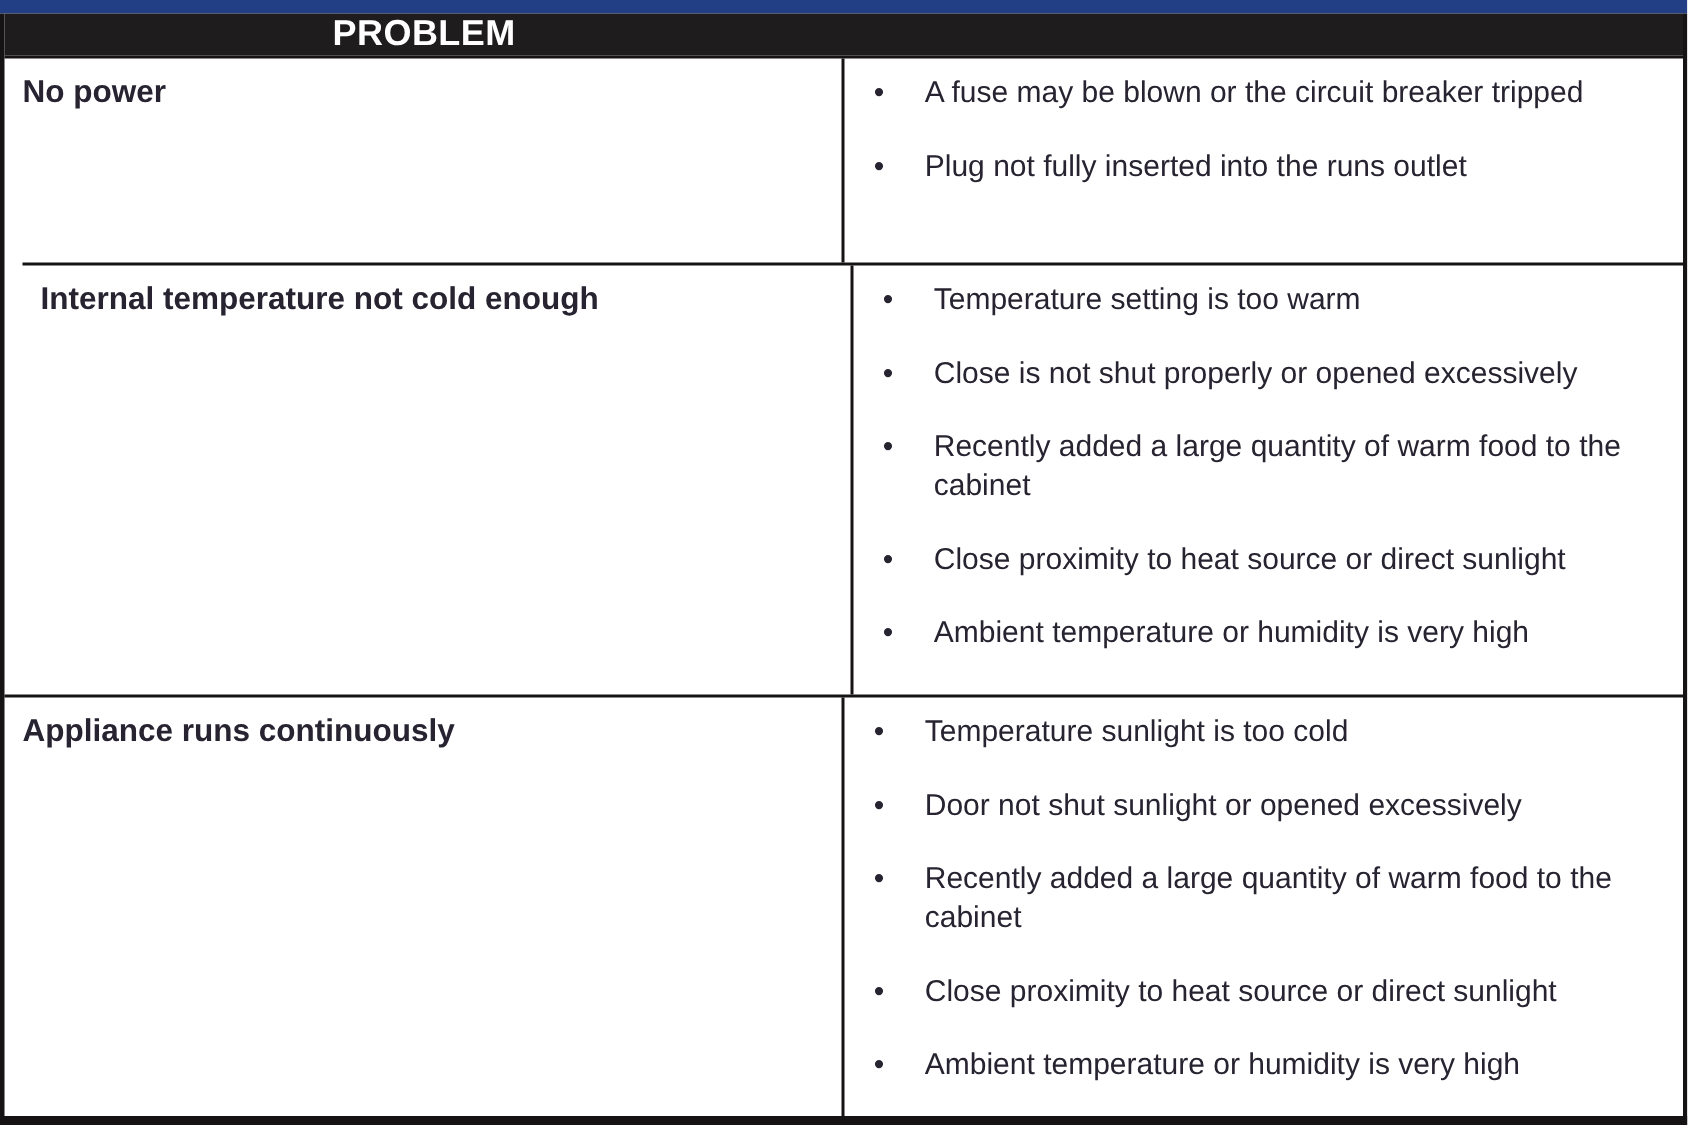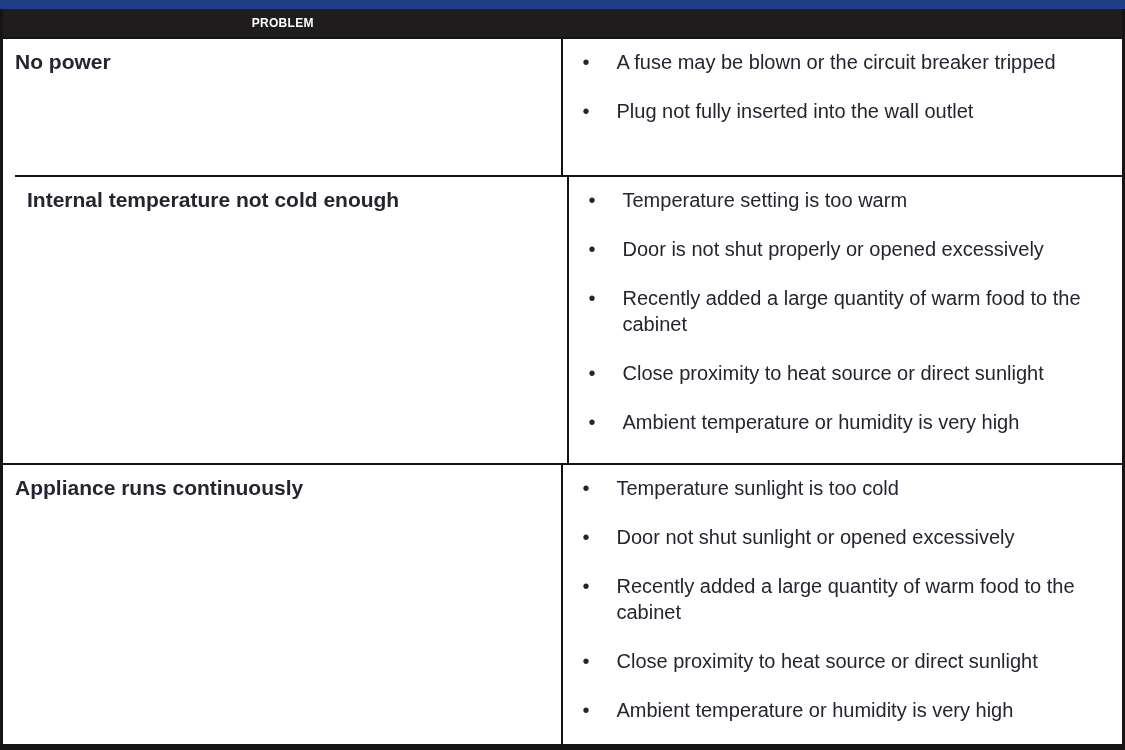--- a/index.html
+++ b/index.html
@@ -37,21 +37,21 @@
     color: var(--header-fg, #ffffff);
     flex: 0 0 auto;
   }
   .hcell {
     flex: 0 0 50%;
     box-sizing: border-box;
     display: flex;
     align-items: center;
     justify-content: center;
     font-weight: bold;
-    font-size: 12px;
+    font-size: 24px;
     letter-spacing: 0.3px;
   }
   .row {
     display: flex;
     box-sizing: border-box;
     border-top: 2px solid var(--border-color, #161314);
     flex: 0 0 auto;
   }
   .row-1 { height: 138px; }
   .row-2 { height: 288px; margin-left: 12px; }
@@ -103,35 +103,35 @@
 
     <div class="row row-1">
       <div class="cell problem">No power</div>
       <div class="cell causes">
         <div class="li">
           <span class="bullet">•</span>
           <span class="txt">A fuse may be blown or the circuit breaker tripped</span>
         </div>
         <div class="li">
           <span class="bullet">•</span>
-          <span class="txt">Plug not fully inserted into the wall outlet</span>
+          <span class="txt">Plug not fully inserted into the runs outlet</span>
         </div>
       </div>
     </div>
 
     <div class="row row-2">
       <div class="cell problem">Internal temperature not cold enough</div>
       <div class="cell causes">
         <div class="li">
           <span class="bullet">•</span>
           <span class="txt">Temperature setting is too warm</span>
         </div>
         <div class="li">
           <span class="bullet">•</span>
-          <span class="txt">Door is not shut properly or opened excessively</span>
+          <span class="txt">Close is not shut properly or opened excessively</span>
         </div>
         <div class="li">
           <span class="bullet">•</span>
           <span class="txt">Recently added a large quantity of warm food to the cabinet</span>
         </div>
         <div class="li">
           <span class="bullet">•</span>
           <span class="txt">Close proximity to heat source or direct sunlight</span>
         </div>
         <div class="li">

